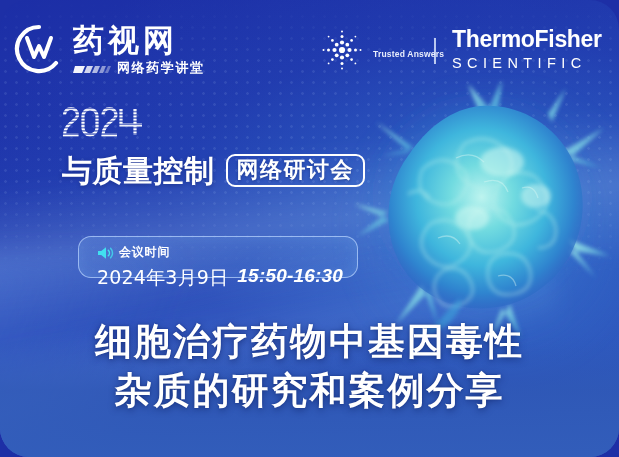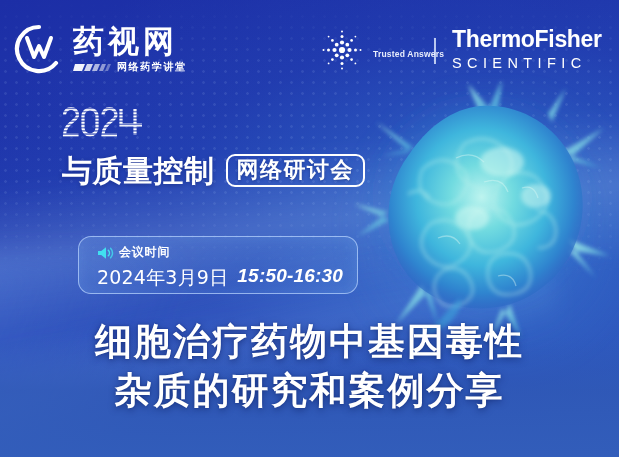--- a/index.html
+++ b/index.html
@@ -6,20 +6,21 @@
   body{
     width:619px;height:457px;overflow:hidden;
     font-family:"Liberation Sans","DejaVu Sans",sans-serif;
     background:#1d2fa6;
   }
   #poster{
     position:relative;width:619px;height:457px;overflow:hidden;
     background:
       radial-gradient(120% 90% at 78% 46%, rgba(60,130,215,.55) 0%, rgba(40,85,190,.20) 42%, rgba(0,0,0,0) 70%),
       linear-gradient(168deg,#1c2ea6 0%,#1f35ab 22%,#2340b2 44%,#2a4cb8 64%,#2f57bc 82%,#3360bf 100%);
+    border-radius: 29px;
   }
   
   .dotgrid{
     position:absolute;left:0;top:0;width:619px;height:300px;
     background-image:radial-gradient(rgba(190,215,255,.13) 1.1px, rgba(0,0,0,0) 1.6px);
     background-size:11px 11px;
     -webkit-mask-image:linear-gradient(to bottom,rgba(0,0,0,.0) 0%,rgba(0,0,0,.85) 22%,rgba(0,0,0,.9) 62%,rgba(0,0,0,0) 95%);
             mask-image:linear-gradient(to bottom,rgba(0,0,0,.0) 0%,rgba(0,0,0,.85) 22%,rgba(0,0,0,.9) 62%,rgba(0,0,0,0) 95%);
     pointer-events:none;
   }
@@ -54,21 +55,21 @@
   
   .ysw-logo{position:absolute;left:14px;top:24px;display:flex;align-items:center;gap:9px;}
   .ysw-mark{width:50px;height:50px;flex:0 0 50px;}
   .ysw-txt{display:flex;flex-direction:column;line-height:1;}
   .ysw-cn{
     color:#ffffff;font-size:31px;font-weight:700;letter-spacing:4px;
     font-family:"DejaVu Sans","Liberation Sans",sans-serif;
   }
   .ysw-sub-row{display:flex;align-items:flex-end;gap:6px;margin-top:5px;}
   .ysw-streak{display:block;}
-  .ysw-sub{color:#ffffff;font-size:10px;letter-spacing:1.6px;font-weight:600;
+  .ysw-sub{color:#ffffff;font-size:13px;letter-spacing:1.6px;font-weight:600;
     font-family:"DejaVu Sans","Liberation Sans",sans-serif;}
 
   .agilent{position:absolute;left:318px;top:26px;display:flex;align-items:center;gap:7px;}
   .ag-mark{width:48px;height:48px;flex:0 0 48px;}
   .ag-txt{display:flex;flex-direction:column;align-items:center;line-height:1;}
   .ag-name{color:#fff;font-size:23px;font-weight:700;letter-spacing:.2px;}
   .ag-tag{color:#e9eefc;font-size:8.5px;font-weight:600;margin-top:8px;letter-spacing:.2px;}
 
   .divider-v{position:absolute;left:434px;top:38px;width:1.5px;height:26px;background:rgba(225,235,255,.8);}
 
@@ -91,21 +92,21 @@
   .hl-row2{display:flex;align-items:center;gap:11px;margin-top:12px;}
   .badge-web{
     border:2px solid #ffffff;border-radius:9px;padding:3px 9px 4px 9px;
     color:#ffffff;font-size:22px;font-weight:700;letter-spacing:1.5px;line-height:1;
     font-family:"DejaVu Sans","Liberation Sans",sans-serif;
     text-shadow:0 1px 3px rgba(10,25,90,.4);
   }
 
   
   .timebox{
-    position:absolute;left:78px;top:236px;width:280px;height:58px;
+    position:absolute;left:78px;top:236px;width:280px;height:42px;
     border:1px solid rgba(186,214,255,.72);border-radius:13px;
     background:linear-gradient(135deg,rgba(120,170,235,.22) 0%,rgba(90,145,225,.10) 60%,rgba(120,175,240,.18) 100%);
     box-shadow:inset 0 0 14px rgba(150,200,255,.13);
     box-sizing:border-box;padding:7px 5px 0 18px;
   }
   .tb-label-row{display:flex;align-items:center;gap:5px;}
   .tb-icon{width:17px;height:14px;flex:0 0 17px;}
   .tb-label{color:#ffffff;font-size:12px;font-weight:700;letter-spacing:.8px;
     font-family:"DejaVu Sans","Liberation Sans",sans-serif;}
   .tb-value-row{display:flex;align-items:flex-start;gap:9px;margin-top:4px;}

